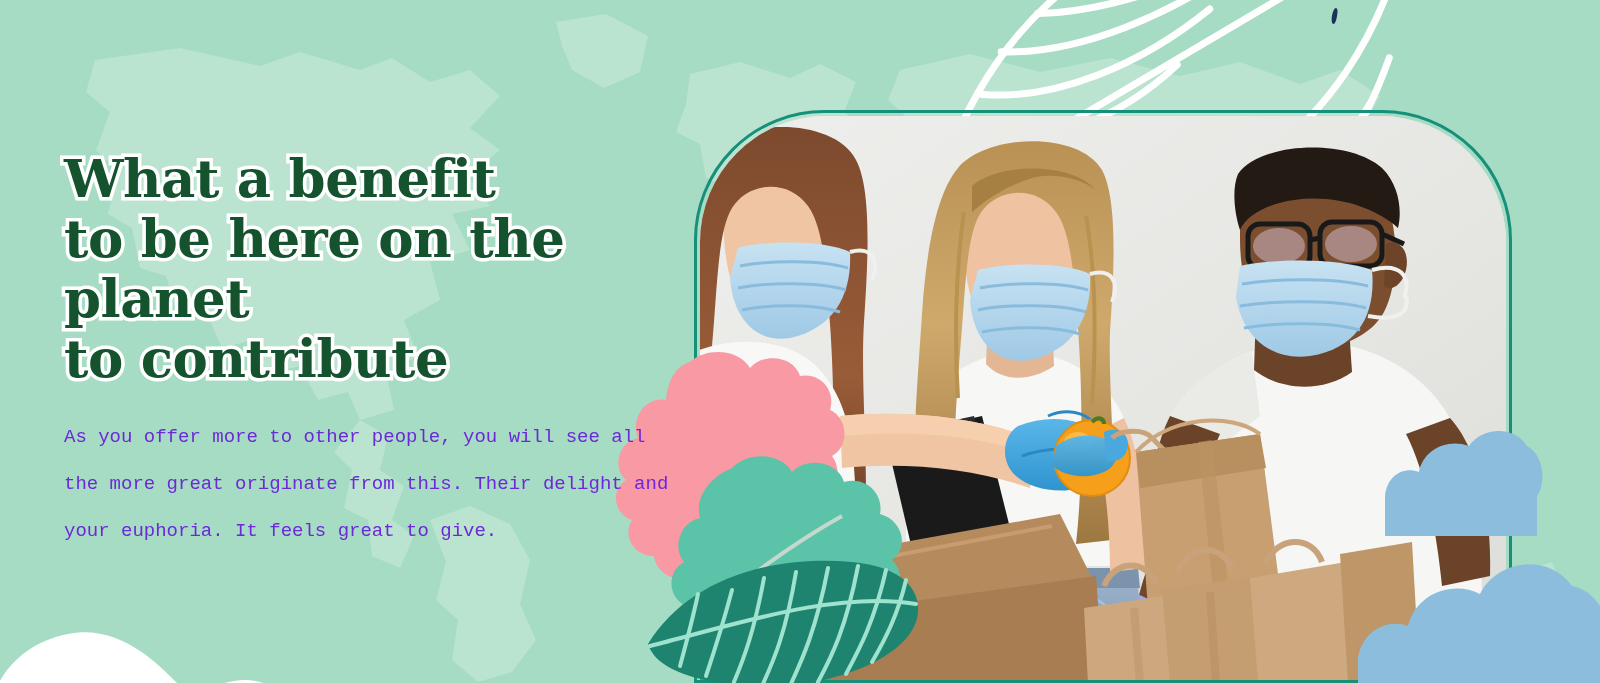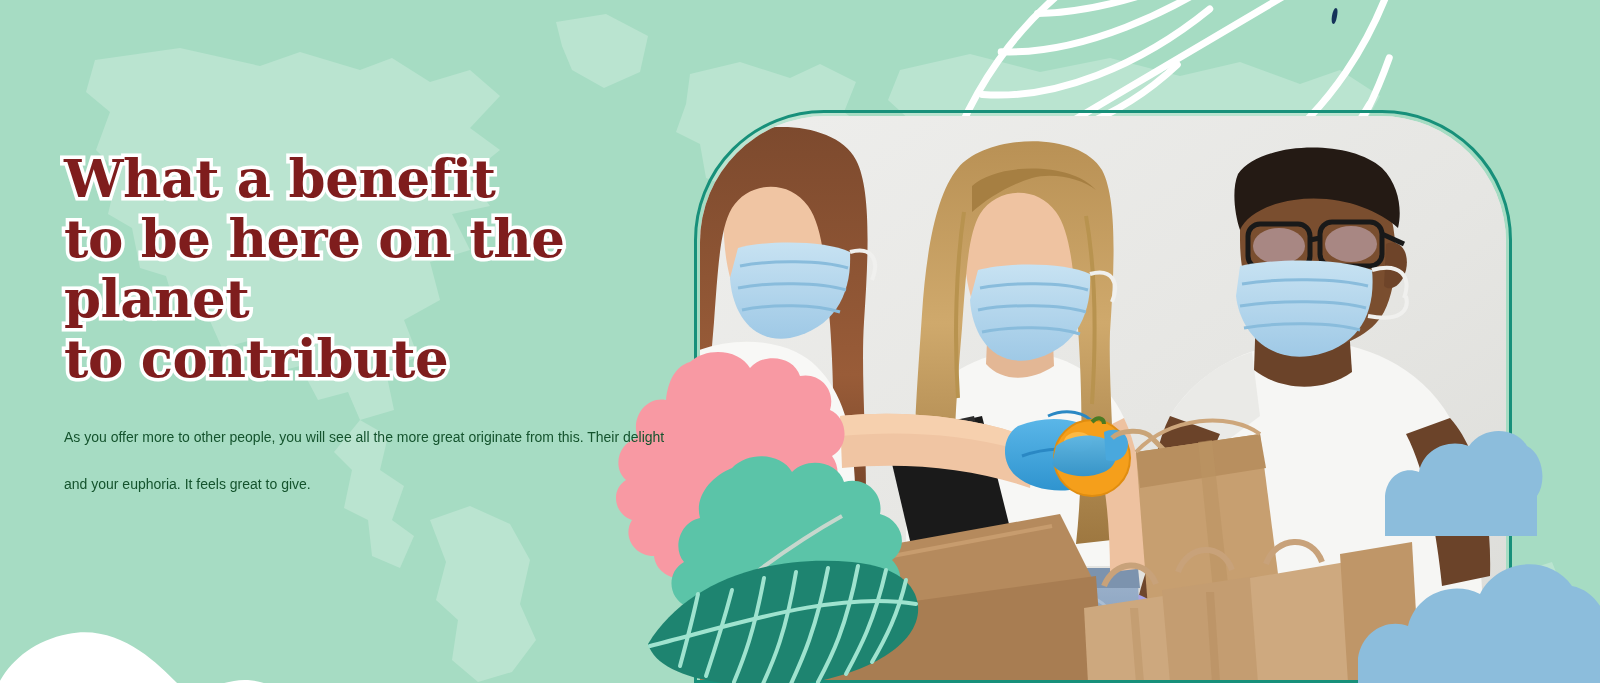--- a/index.html
+++ b/index.html
@@ -58,33 +58,33 @@
 
   
   .copy{ position:absolute; left:64px; top:148px; width:700px; }
 
   .headline{
     font-family:"DejaVu Serif", serif;
     font-weight:700;
     font-size:53px;
     line-height:60px;
     letter-spacing:-0.5px;
-    color:#7f1d1d;
+    color:#14532d;
     -webkit-text-stroke:7px #ffffff;
     paint-order:stroke fill;
     white-space:pre-line;
   }
   .headline-wrap{ position:relative; }
 
   .subcopy{
     margin-top:26px;
-    font-family:Liberation Sans, sans-serif;
-    font-size:14px;
+    font-family:Liberation Mono, monospace;
+    font-size:19px;
     line-height:47px;
-    color:#14532d;
+    color:#6d28d9;
     width:625px;
   }
 </style>
 </head>
 <body>
 
 <div class="banner">
 
   <div class="bg-base"></div>
 

